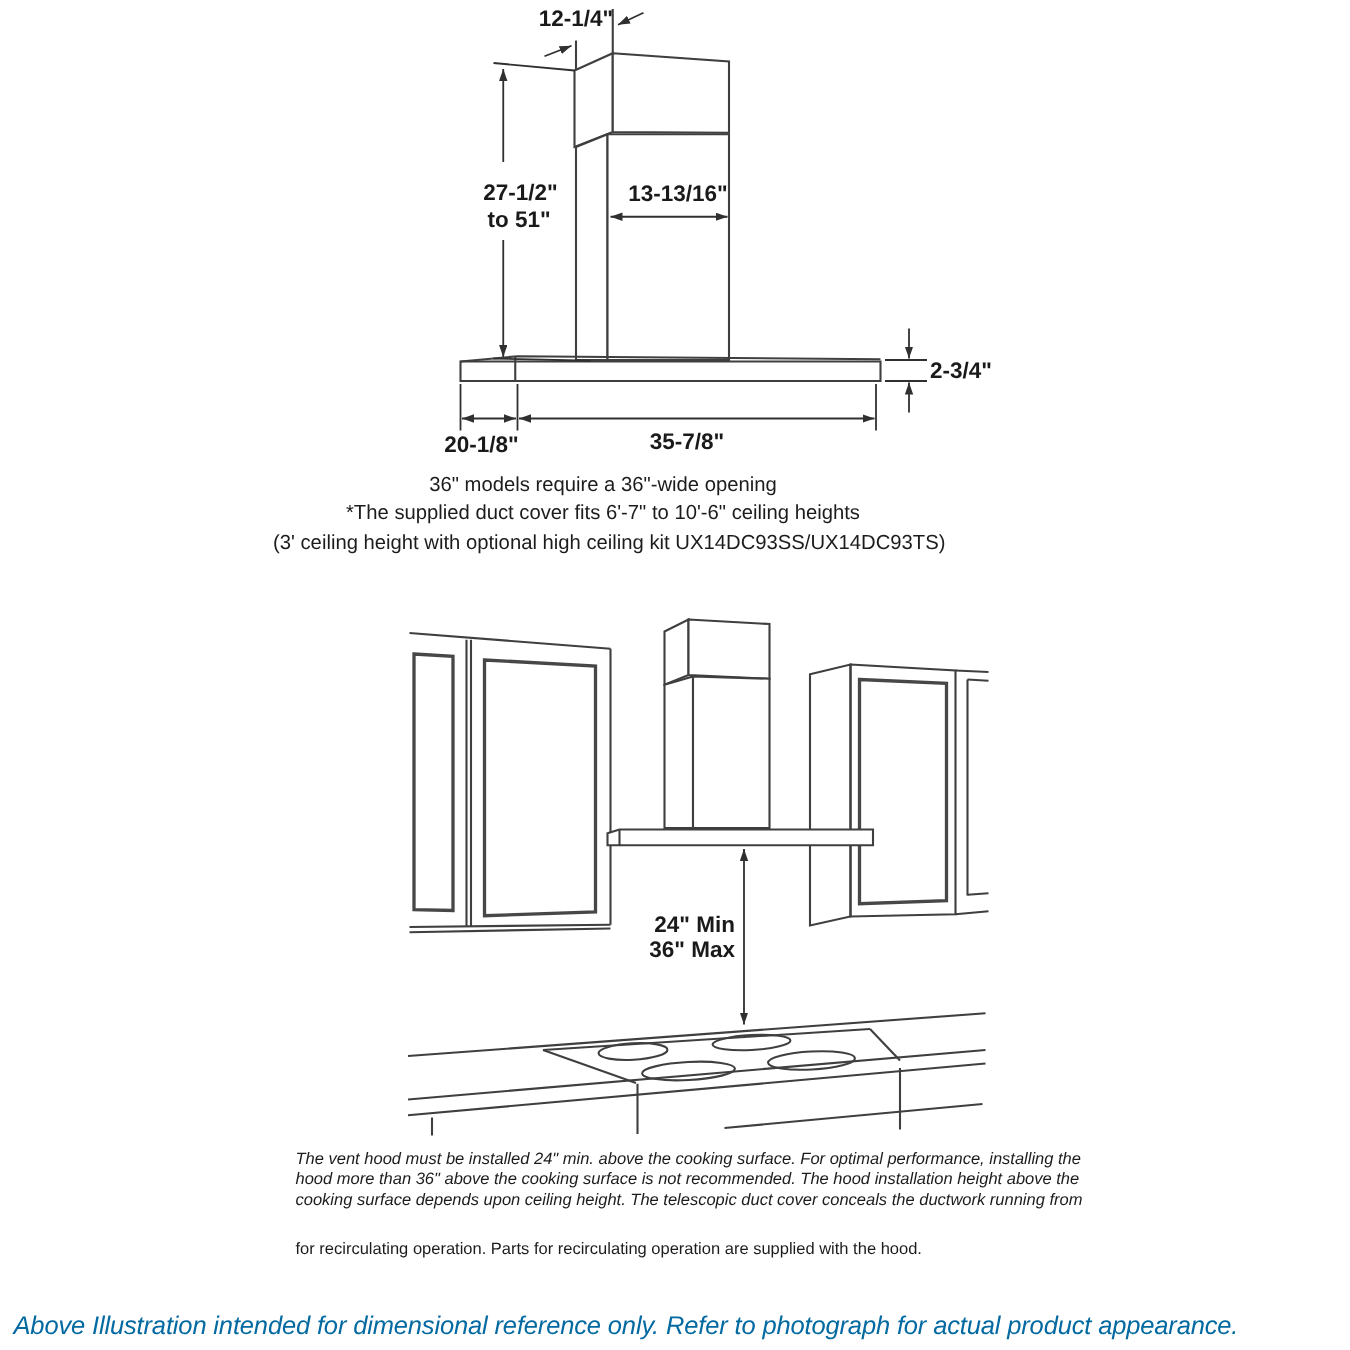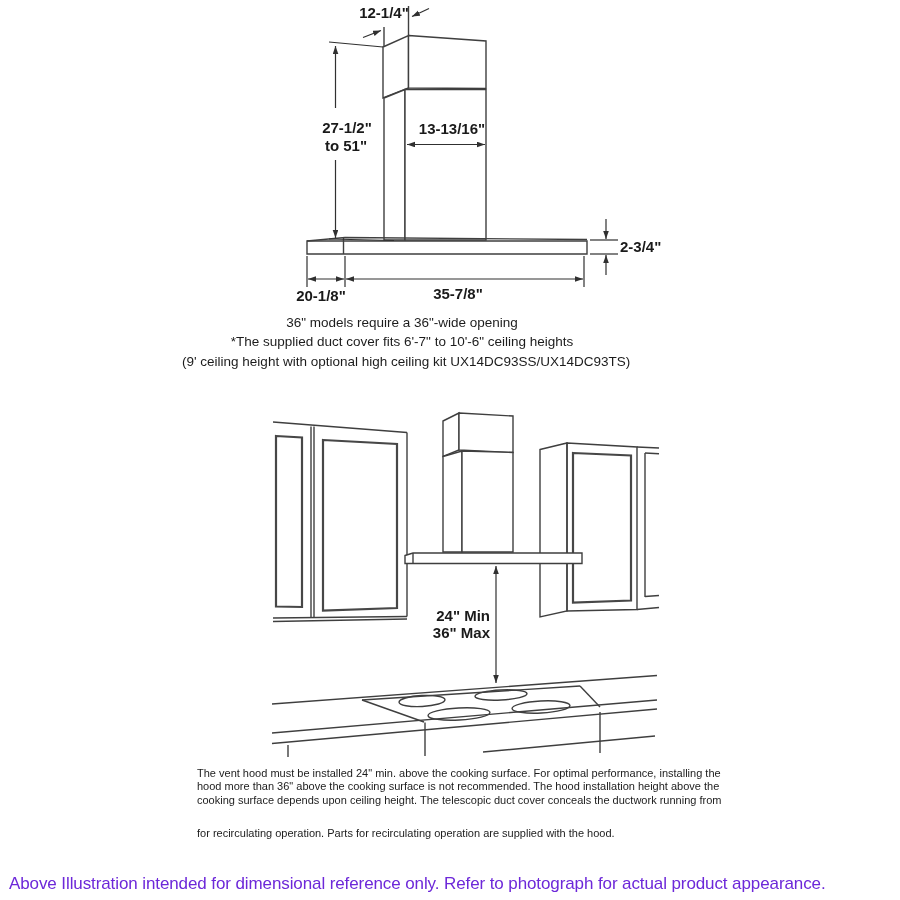--- a/index.html
+++ b/index.html
@@ -6,23 +6,23 @@
   .canvas{position:relative;width:900px;height:900px;background:#fff;overflow:hidden;
           font-family:"Liberation Sans", sans-serif;color:#1c1c1c;}
   svg{position:absolute;left:0;top:0;}
   svg text{fill:#1a1a1a;font-family:"Liberation Sans",sans-serif;font-weight:bold;font-size:15px;}
   .struct{stroke:#3f3f3f;stroke-width:1.4;fill:none;}
   .facefill{stroke:#3f3f3f;stroke-width:1.4;fill:#ffffff;}
   .panel{stroke:#474747;stroke-width:2.2;fill:none;}
   .dim{stroke:#303030;stroke-width:1.2;fill:none;}
   .txtblock{position:absolute;white-space:nowrap;}
   .mid-notes{left:182px;top:313px;width:440px;text-align:center;font-size:13.5px;line-height:19.4px;}
-  .para{left:197px;top:767px;font-size:11px;line-height:13.4px;}
+  .para{left:197px;top:767px;font-size:11px;line-height:13.4px;font-style:italic;}
   .note{left:197px;top:827px;font-size:11px;line-height:13.4px;}
-  .footer{left:9px;top:874px;font-size:17px;line-height:20px;letter-spacing:-0.1px;color:#6d28d9;}
+  .footer{left:9px;top:874px;font-size:17px;line-height:20px;letter-spacing:-0.1px;color:#0369a1;font-style:italic;}
 </style>
 </head>
 <body>
 
 <div class="canvas">
 
 <svg width="900" height="900" viewBox="0 0 900 900">
   <defs>
     <marker id="ah-end" markerUnits="userSpaceOnUse" markerWidth="9" markerHeight="7" refX="8" refY="2.8" orient="auto">
       <path d="M0,0 L8,2.8 L0,5.6 Z" fill="#303030"></path>
@@ -140,21 +140,21 @@
       <line class="struct" x1="425" y1="722.5" x2="425" y2="756"></line>
       <line class="struct" x1="600" y1="712" x2="600" y2="753"></line>
       <line class="struct" x1="483" y1="752" x2="655" y2="736"></line>
     </g>
   </g>
 </svg>
 
 <div class="txtblock mid-notes">
   <div>36" models require a 36"-wide opening</div>
   <div>*The supplied duct cover fits 6'-7" to 10'-6" ceiling heights</div>
-  <div>(9' ceiling height with optional high ceiling kit UX14DC93SS/UX14DC93TS)</div>
+  <div>(3' ceiling height with optional high ceiling kit UX14DC93SS/UX14DC93TS)</div>
 </div>
 
 <div class="txtblock para">
   <div>The vent hood must be installed 24" min. above the cooking surface. For optimal performance, installing the</div>
   <div>hood more than 36" above the cooking surface is not recommended. The hood installation height above the</div>
   <div>cooking surface depends upon ceiling height. The telescopic duct cover conceals the ductwork running from</div>
 </div>
 
 <div class="txtblock note">
   <div>for recirculating operation. Parts for recirculating operation are supplied with the hood.</div>

